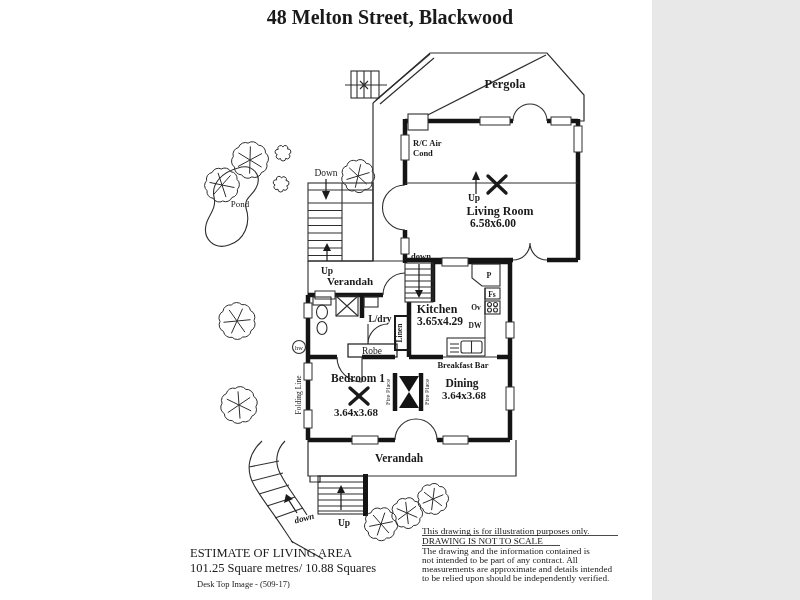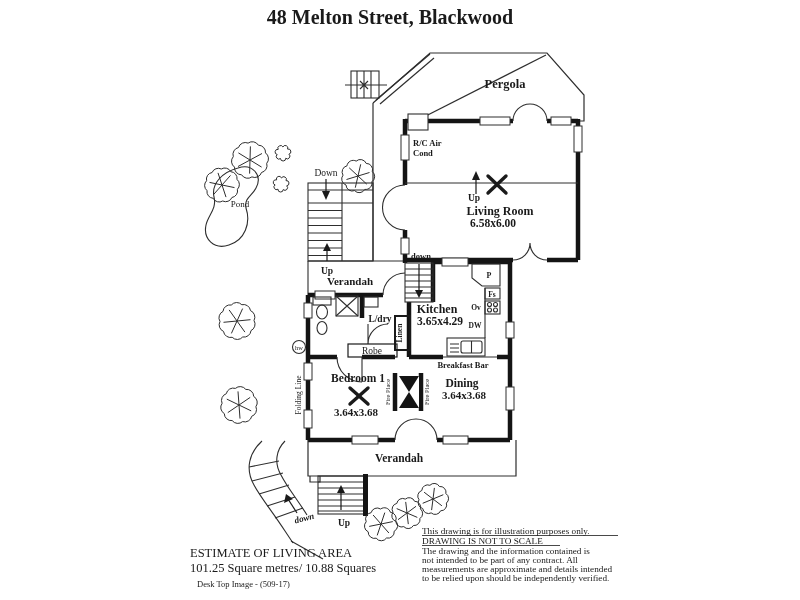--- a/index.html
+++ b/index.html
@@ -1,16 +1,16 @@
 <!DOCTYPE html>
 <html><head>
 <meta charset="utf-8">
 <style>
   html,body{margin:0;padding:0;background:#e8e8e8;}
-  #page{position:relative;width:800px;height:600px;background:#ffffff;overflow:hidden;
+  #page{position:relative;width:652px;height:600px;background:#ffffff;overflow:hidden;
         font-family:"Liberation Serif",serif;}
   svg{position:absolute;left:0;top:0;}
   svg text{font-family:"Liberation Serif",serif;fill:#1a1a1a;}
   .b{font-weight:bold;}
   .i{font-style:italic;}
 </style>
 </head>
 <body>
 
 <div id="page">

